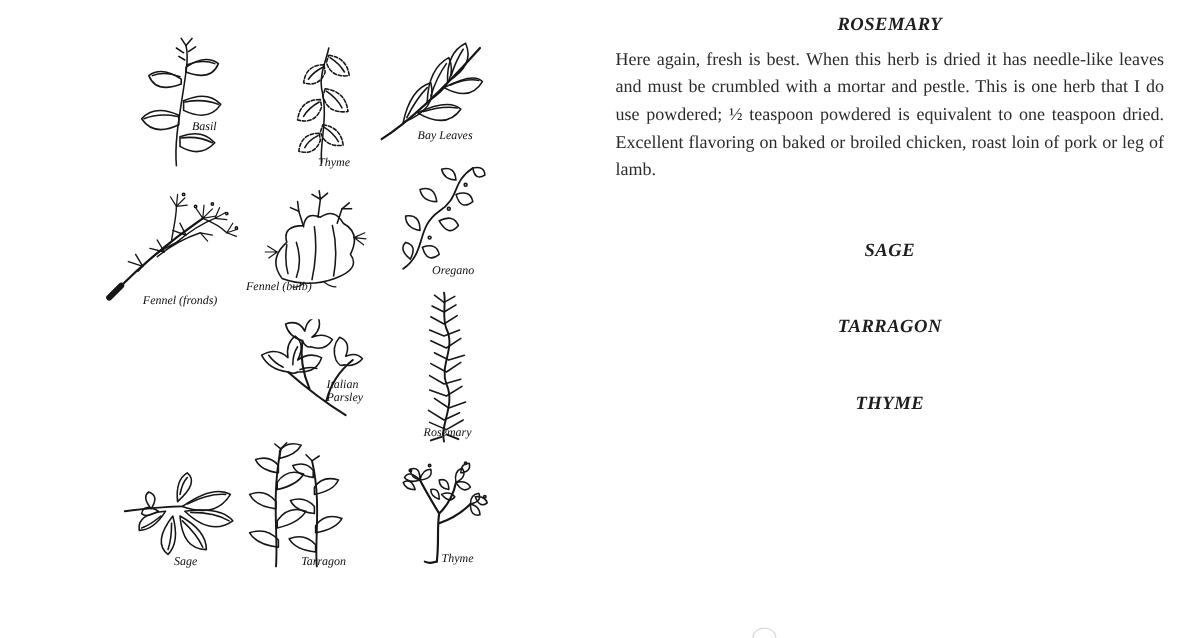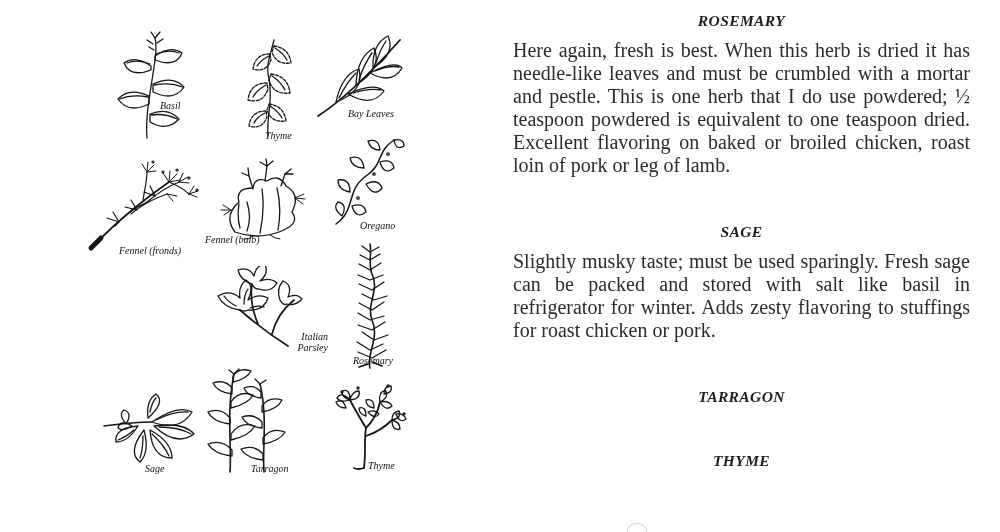--- a/index.html
+++ b/index.html
@@ -20,41 +20,41 @@
   .fig svg { display: block; }
   .herb-label {
     position: absolute;
     font-style: italic;
     font-size: 10px;
     line-height: 11px;
     color: #111111;
     white-space: nowrap;
     font-family: "Liberation Serif", "DejaVu Serif", serif;
   }
-  .herb-label.two-line { white-space: normal; width: 56px; text-align: right; margin-top: 16px; }
+  .herb-label.two-line { white-space: normal; width: 56px; text-align: left; }
 
   
   .article {
     position: absolute;
     left: 513px;
     top: 0;
     width: 457px;
   }
   .section h3 {
     text-align: center;
     font-weight: bold;
     font-style: italic;
     font-size: 15.5px;
     letter-spacing: 0.4px;
     color: #1e1e1e;
     margin: 46px 0 9px 0;
   }
   .section:first-child h3 { margin-top: 12px; }
   .section p {
-    font-size: 20px;
+    font-size: 15px;
     line-height: 23px;
     text-align: justify;
     color: #2b2b2b;
   }
   .section p:empty { display: none; }
 
   
   .cutoff-glyph {
     position: absolute;
     left: 627px;
@@ -257,21 +257,20 @@
 
   <div class="article">
 
     <div class="section">
       <h3>ROSEMARY</h3>
       <p>Here again, fresh is best. When this herb is dried it has needle-like leaves and must be crumbled with a mortar and pestle. This is one herb that I do use powdered; ½ teaspoon powdered is equivalent to one teaspoon dried. Excellent flavoring on baked or broiled chicken, roast loin of pork or leg of lamb.</p>
     </div>
 
     <div class="section">
       <h3>SAGE</h3>
-      <p>Slightly musky taste; must be used sparingly. Fresh sage can be packed and stored with salt like basil in refrigerator for winter. Adds zesty flavoring to stuffings for roast chicken or pork.</p>
     </div>
 
     <div class="section">
       <h3>TARRAGON</h3>
     </div>
 
     <div class="section">
       <h3>THYME</h3>
 
     </div>

